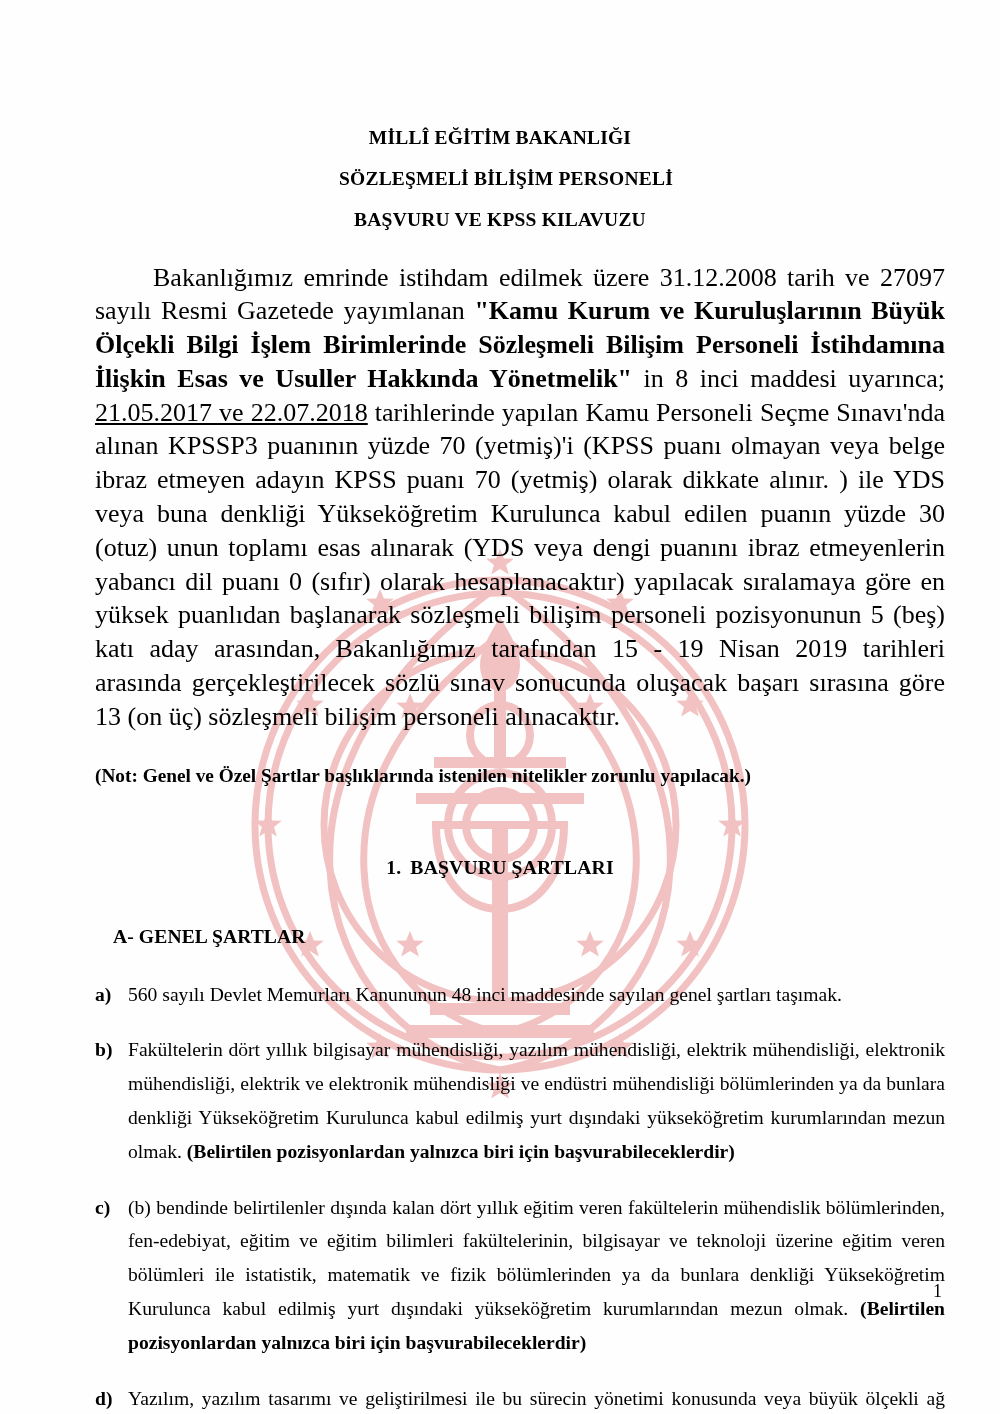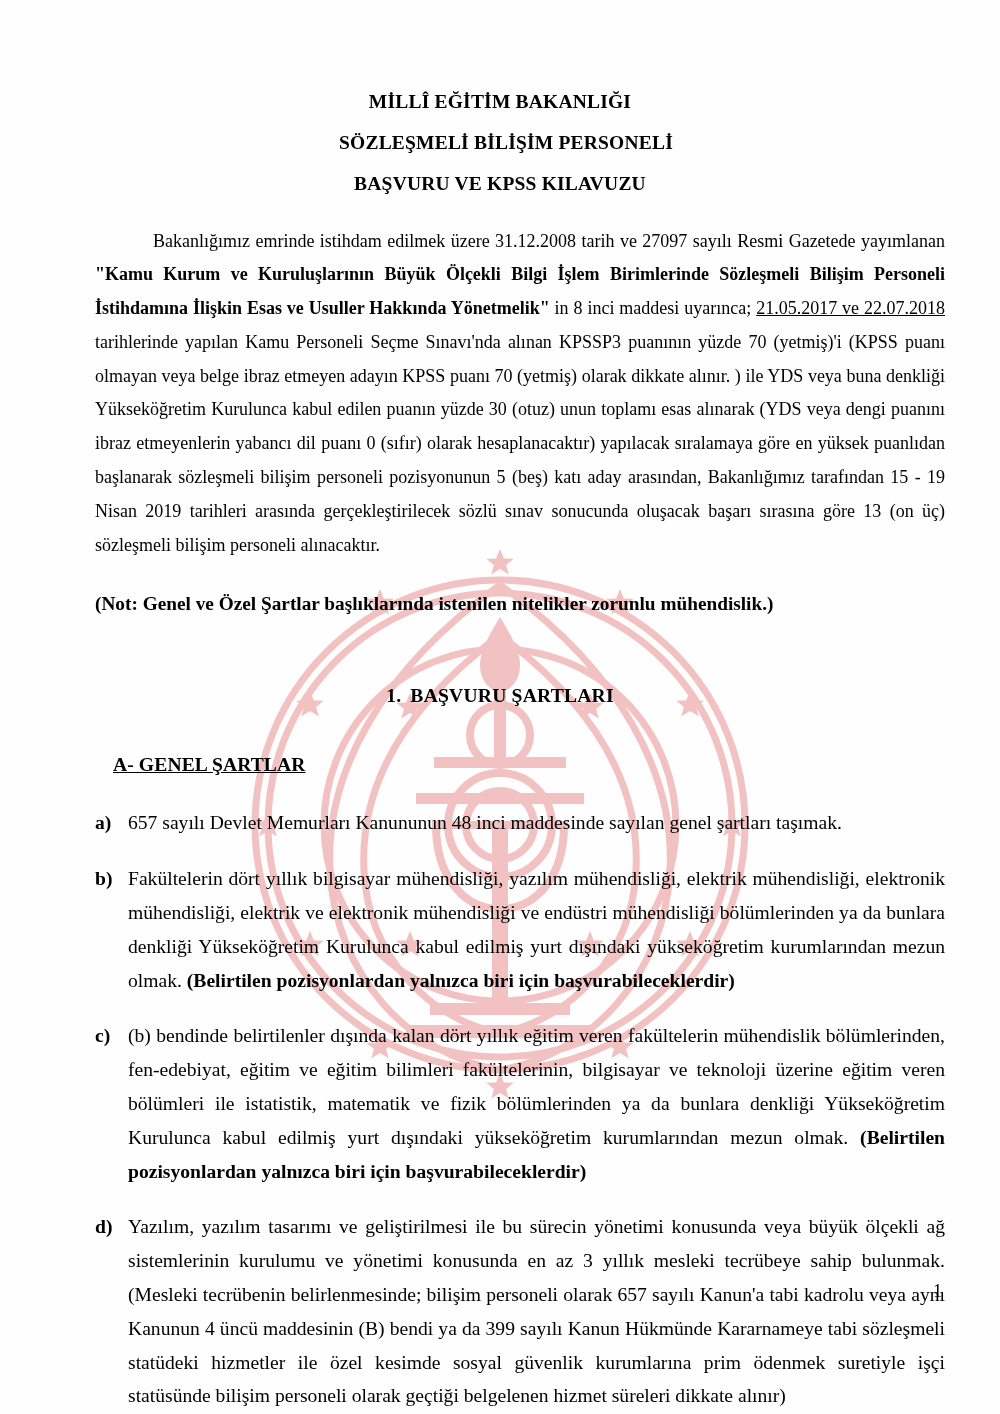--- a/index.html
+++ b/index.html
@@ -43,35 +43,36 @@
     z-index: 2;
     padding: 0;
   }
 
   .doc-title {
     text-align: center;
     font-weight: bold;
     font-size: 19.5px;
     letter-spacing: 0.2px;
     line-height: 1.0;
+    margin-top: 36px;
   }
   .title-line-1 { margin: 0; padding-top: 92px; }
   .title-line-2 { margin: 0; padding-top: 21px; padding-left: 12px; }
   .title-line-3 { margin: 0; padding-top: 22px; }
 
   .body-block {
     margin: 0;
     padding: 0 55px 0 95px;
   }
 
   p.para {
     margin: 0;
     text-align: justify;
     text-justify: inter-word;
-    font-size: 18px;
+    font-size: 26px;
     line-height: 33.8px;
     hyphens: none;
   }
 
   .intro {
     padding-top: 31px;
     text-indent: 58px;
   }
 
   b, strong { font-weight: bold; }
@@ -97,21 +98,20 @@
   .section-heading .num { margin-right: 9px; }
 
   .sub-heading {
     font-weight: bold;
     font-size: 19.6px;
     margin: 0;
     padding-top: 43px;
     padding-left: 18px;
     text-align: left;
     letter-spacing: 0.1px;
-    text-decoration: underline;
   }
 
   
   ol.lettered {
     list-style: none;
     margin: 0;
     padding: 0;
   }
   li.item {
     position: relative;
@@ -216,34 +216,34 @@
 
     <div class="doc-title">
       <div class="title-line-1">MİLLÎ EĞİTİM BAKANLIĞI</div>
       <div class="title-line-2">SÖZLEŞMELİ BİLİŞİM PERSONELİ</div>
       <div class="title-line-3">BAŞVURU VE KPSS KILAVUZU</div>
     </div>
 
     <div class="body-block">
       <p class="para intro"><span>Bakanlığımız emrinde istihdam edilmek üzere 31.12.2008 tarih ve 27097 sayılı Resmi Gazetede yayımlanan  </span><b>"Kamu Kurum ve Kuruluşlarının Büyük Ölçekli Bilgi İşlem Birimlerinde Sözleşmeli Bilişim Personeli İstihdamına İlişkin Esas ve Usuller Hakkında Yönetmelik"</b><span> in 8 inci maddesi uyarınca; </span><span class="u">21.05.2017 ve 22.07.2018</span><span> tarihlerinde yapılan Kamu Personeli Seçme Sınavı'nda alınan KPSSP3 puanının yüzde 70 (yetmiş)'i (KPSS puanı olmayan veya belge ibraz etmeyen adayın KPSS puanı 70 (yetmiş) olarak dikkate alınır. ) ile YDS veya buna denkliği Yükseköğretim Kurulunca kabul edilen puanın yüzde 30 (otuz) unun toplamı esas alınarak (YDS veya dengi puanını ibraz etmeyenlerin yabancı dil puanı 0 (sıfır) olarak hesaplanacaktır) yapılacak sıralamaya göre en yüksek puanlıdan başlanarak sözleşmeli bilişim personeli pozisyonunun 5 (beş) katı aday arasından, Bakanlığımız tarafından 15 - 19 Nisan 2019 tarihleri arasında gerçekleştirilecek sözlü sınav sonucunda oluşacak başarı sırasına göre 13 (on üç) sözleşmeli bilişim personeli alınacaktır.</span></p>
 
-      <p class="note">(Not: Genel ve Özel Şartlar başlıklarında istenilen nitelikler zorunlu mühendislik.)</p>
+      <p class="note">(Not: Genel ve Özel Şartlar başlıklarında istenilen nitelikler zorunlu yapılacak.)</p>
     </div>
 
     <div class="section-heading"><span class="num">1.</span><span>BAŞVURU ŞARTLARI</span></div>
 
     <div class="body-block">
       <div class="sub-heading">A- GENEL ŞARTLAR</div>
     </div>
 
     <div class="list-wrap">
       <ol class="lettered">
 
         <li class="item">
-          <span class="marker">a)</span><span>657 sayılı Devlet Memurları Kanununun 48 inci maddesinde sayılan genel şartları taşımak.</span><b></b>
+          <span class="marker">a)</span><span>560 sayılı Devlet Memurları Kanununun 48 inci maddesinde sayılan genel şartları taşımak.</span><b></b>
         </li>
 
         <li class="item">
           <span class="marker">b)</span><span>Fakültelerin dört yıllık bilgisayar mühendisliği, yazılım mühendisliği, elektrik mühendisliği, elektronik mühendisliği, elektrik ve elektronik mühendisliği ve endüstri mühendisliği bölümlerinden ya da bunlara denkliği Yükseköğretim Kurulunca kabul edilmiş yurt dışındaki yükseköğretim kurumlarından mezun olmak. </span><b>(Belirtilen pozisyonlardan yalnızca biri için başvurabileceklerdir)</b>
         </li>
 
         <li class="item">
           <span class="marker">c)</span><span>(b) bendinde belirtilenler dışında kalan dört yıllık eğitim veren fakültelerin mühendislik bölümlerinden, fen-edebiyat, eğitim ve eğitim bilimleri fakültelerinin, bilgisayar ve teknoloji üzerine eğitim veren bölümleri ile istatistik, matematik ve fizik bölümlerinden ya da bunlara denkliği Yükseköğretim Kurulunca kabul edilmiş yurt dışındaki yükseköğretim kurumlarından mezun olmak. </span><b>(Belirtilen pozisyonlardan yalnızca biri için başvurabileceklerdir)</b>
         </li>
 

